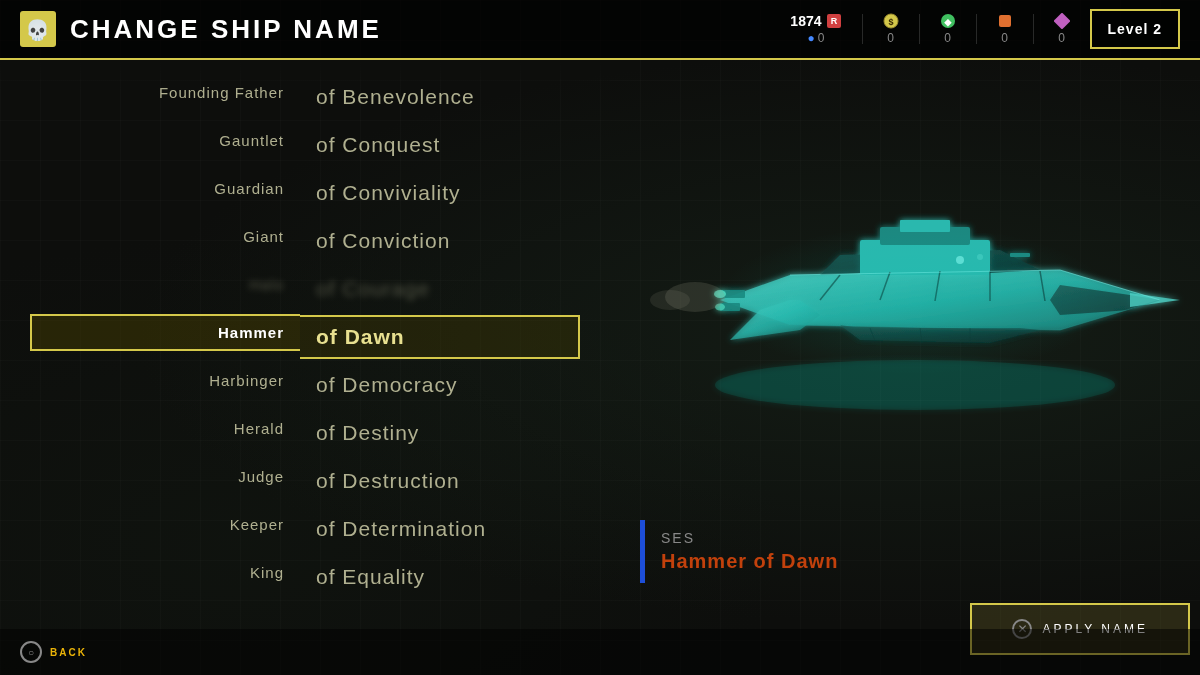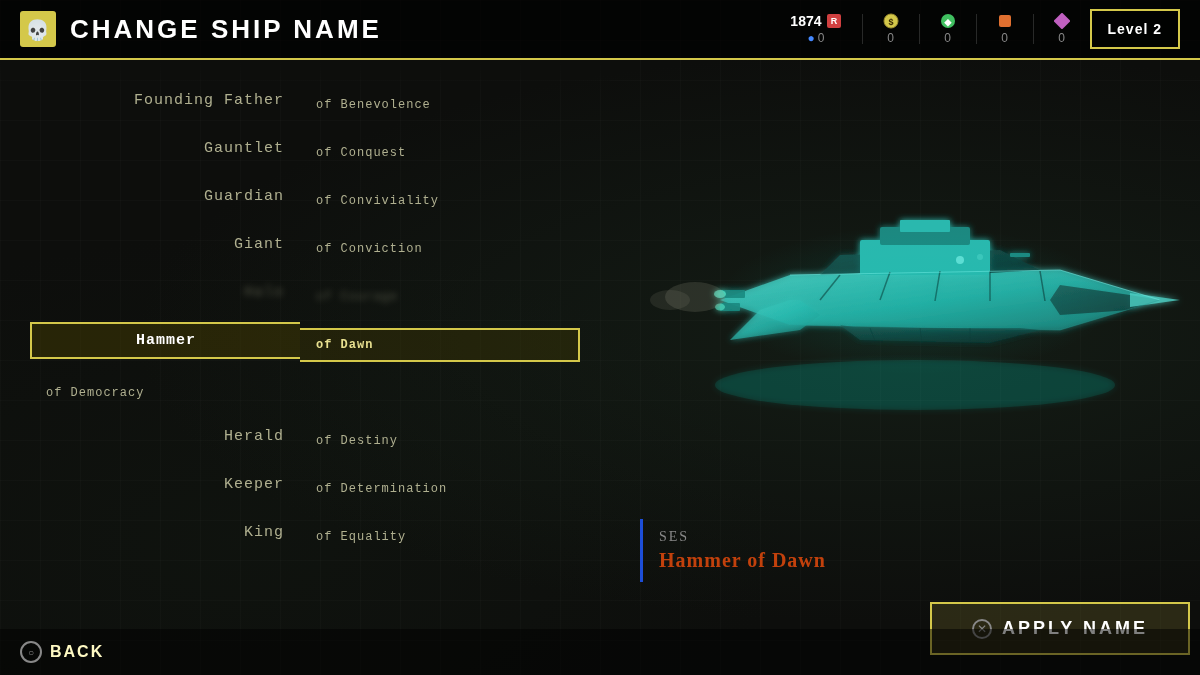--- a/index.html
+++ b/index.html
@@ -112,24 +112,23 @@
       position: relative;
       z-index: 5;
       display: flex;
       height: calc(675px - 60px);
     }
 
     
     .name-panel {
       width: 610px;
       flex-shrink: 0;
-      padding: 16px 20px 20px 30px;
+      padding: 8px 20px 20px 30px;
       overflow: hidden;
       position: relative;
-      font-family: Liberation Mono, monospace;
     }
 
     .name-list {
       display: flex;
       flex-direction: column;
       gap: 0;
     }
 
     .name-row {
       display: flex;
@@ -152,27 +151,26 @@
       letter-spacing: 1px;
       cursor: pointer;
     }
 
     .name-row.selected .first-name-cell {
       color: #ffffff;
       font-weight: bold;
       border: 2px solid #d4c84a;
       border-right: none;
       background: rgba(80,70,0,0.4);
-      text-align: center;
     }
 
     .last-name-cell {
       width: 280px;
       padding: 8px 16px;
-      font-size: 12px;
+      font-size: 21px;
       color: #b0b090;
       letter-spacing: 1px;
       cursor: pointer;
       margin-top: 9px;
     }
 
     .name-row.selected .last-name-cell {
       color: #e8e090;
       font-weight: bold;
       border: 2px solid #d4c84a;
@@ -229,24 +227,23 @@
       position: absolute;
       width: 400px;
       height: 150px;
       background: radial-gradient(ellipse, rgba(0,200,180,0.15) 0%, transparent 70%);
       pointer-events: none;
     }
 
     .ship-name-display {
       width: 100%;
       padding: 10px 4px;
-      border-left: 3px solid #1d4ed8;
+      border-left: 5px solid #1d4ed8;
       padding-left: 16px;
       margin-bottom: 20px;
-      font-family: Liberation Serif, serif;
     }
 
     .ship-prefix {
       color: #888;
       font-size: 14px;
       letter-spacing: 2px;
       margin-bottom: 4px;
     }
 
     .ship-full-name {
@@ -262,22 +259,22 @@
       gap: 10px;
       background: rgba(212,200,74,0.15);
       border: 2px solid #d4c84a;
       padding: 14px 40px;
       cursor: pointer;
       align-self: flex-end;
     }
 
     .apply-button-text {
       color: #ffffff;
-      font-size: 18px;
-      font-weight: bold;
+      font-size: 12px;
+      font-weight: normal;
       letter-spacing: 3px;
       text-transform: uppercase;
       text-align: right;
     }
 
     .x-icon {
       width: 20px;
       height: 20px;
       border: 2px solid #888;
       border-radius: 50%;
@@ -314,22 +311,22 @@
       border: 2px solid #888;
       border-radius: 50%;
       display: flex;
       align-items: center;
       justify-content: center;
       color: #888;
       font-size: 10px;
     }
 
     .back-label {
-      color: #fef9c3;
-      font-size: 16px;
+      color: #eab308;
+      font-size: 10px;
       font-weight: bold;
       letter-spacing: 2px;
       text-transform: uppercase;
     }
 
     
     .sep {
       width: 1px;
       height: 30px;
       background: rgba(255,255,255,0.15);
@@ -428,25 +425,30 @@
         </div>
         <div class="name-row blurred">
           <div class="first-name-cell">Halo</div>
           <div class="last-name-cell">of Courage</div>
         </div>
         <div class="name-row selected">
           <div class="first-name-cell">Hammer</div>
           <div class="last-name-cell">of Dawn</div>
         </div>
         <div class="name-row">
+          <div class="first-name-cell">Harbinger</div>
           <div class="last-name-cell">of Democracy</div>
         </div>
         <div class="name-row">
           <div class="first-name-cell">Herald</div>
           <div class="last-name-cell">of Destiny</div>
+        </div>
+        <div class="name-row">
+          <div class="first-name-cell">Judge</div>
+          <div class="last-name-cell">of Destruction</div>
         </div>
         <div class="name-row">
           <div class="first-name-cell">Keeper</div>
           <div class="last-name-cell">of Determination</div>
         </div>
         <div class="name-row">
           <div class="first-name-cell">King</div>
           <div class="last-name-cell">of Equality</div>
         </div>
       </div>

